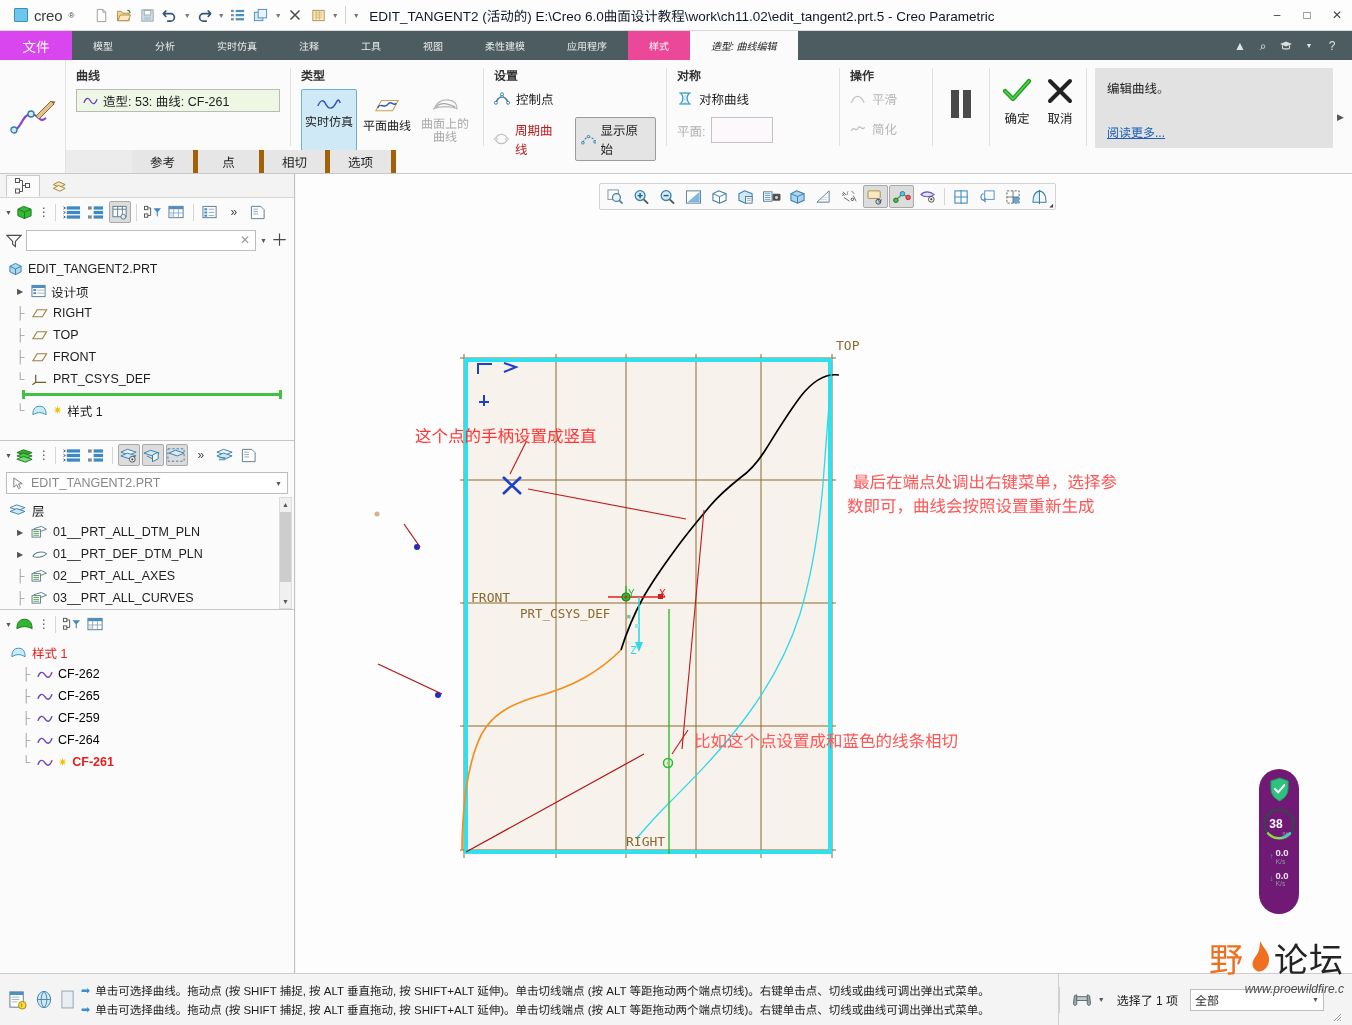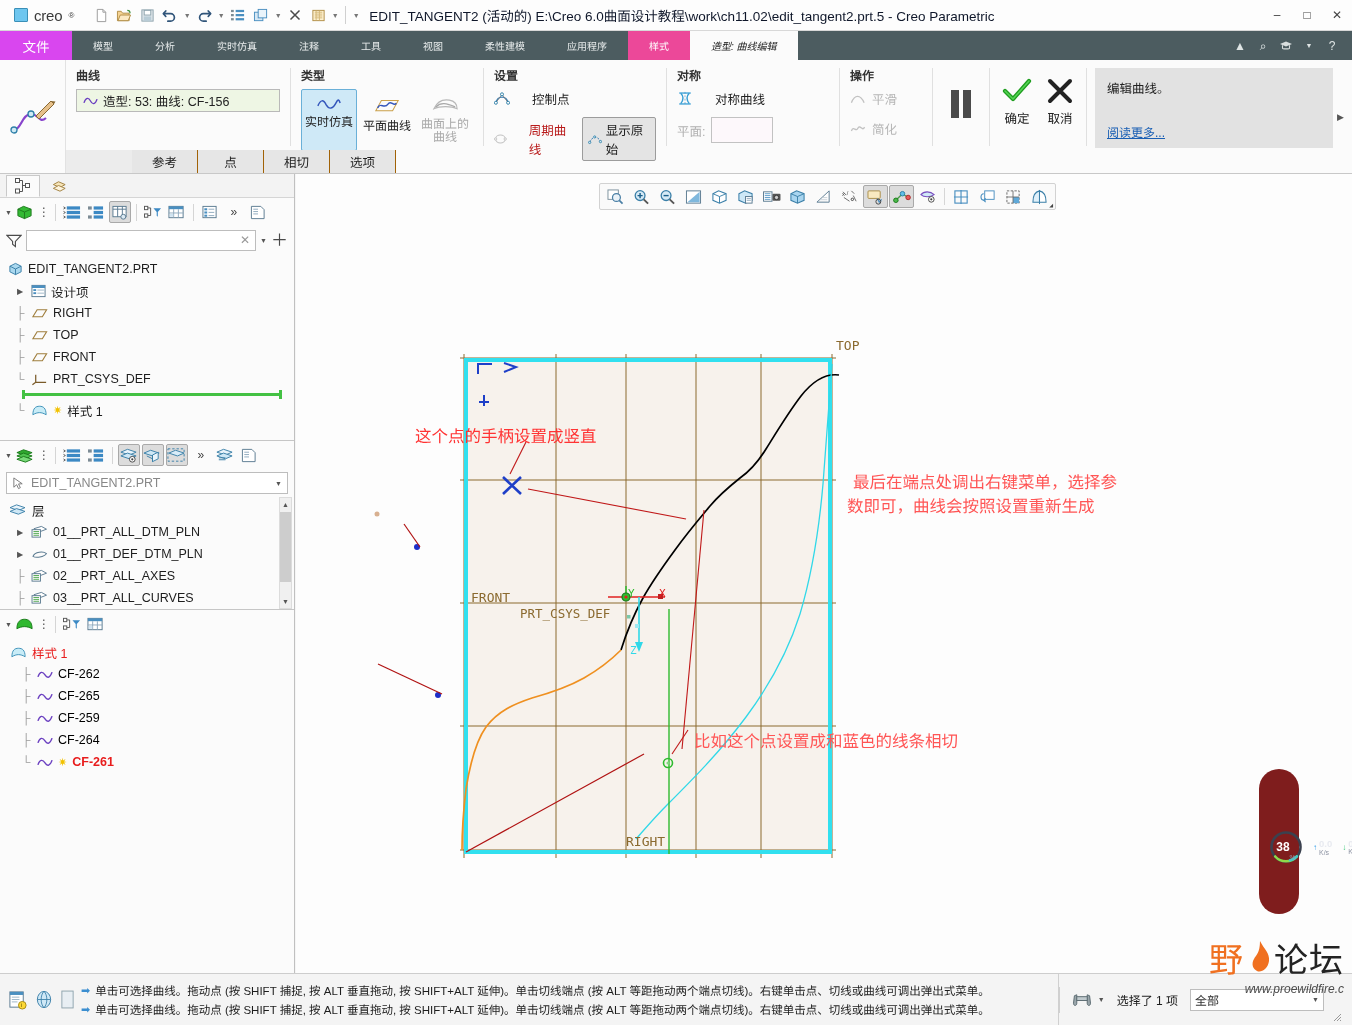--- a/index.html
+++ b/index.html
@@ -89,21 +89,21 @@
   .type-btns { display:flex; gap:2px; }
   .type-btn {
     width:56px; height:62px; display:flex; flex-direction:column; align-items:center;
     justify-content:flex-start; padding-top:7px; gap:5px; font-size:12px; color:#222;
     border:1px solid transparent; cursor:pointer; border-radius:2px;
   }
   .type-btn .tb-label { text-align:center; line-height:1.15; }
   .type-btn.selected { background:#cfe9f7; border:1px solid #6ab0d8; }
   .type-btn.disabled { color:#aaa; cursor:default; }
 
-  .setting-row { display:flex; align-items:center; gap:22px; margin-bottom:9px; font-size:12.5px; color:#222; }
+  .setting-row { display:flex; align-items:center; gap:6px; margin-bottom:9px; font-size:12.5px; color:#222; }
   .setting-row.dim { color:#b91c1c; }
   .toggle-btn {
     display:flex; align-items:center; gap:4px; padding:2px 5px;
     border:1px solid #9c9c9c; background:#e4e4e4; border-radius:2px; cursor:pointer;
   }
   .plane-label { font-size:12.5px; color:#b0b0b0; }
   .plane-input {
     width:62px; height:26px; background:#fdf8fb; border:1px solid #c2c2c2;
   }
 
@@ -123,21 +123,21 @@
   .help-link { position:absolute; bottom:8px; left:12px; color:#1a5fb4; text-decoration:underline; cursor:pointer; font-size:12px;}
   .help-arrow { align-self:center; color:#555; font-size:9px; padding-left:4px; }
 
   
   .ribbon-subtabs {
     position:absolute; top:150px; left:66px; height:23px;
     display:flex; font-size:12.5px;
   }
   .subtab {
     width:66px; display:flex; align-items:center; justify-content:center;
-    background:#e6e6e6; border-right:1px solid #a16207; color:#222; cursor:pointer;
+    background:#e6e6e6; border-right:5px solid #a16207; color:#222; cursor:pointer;
   }
   .subtab:first-child { border-left:1px solid #d0d0d0; }
   .subtab-pad { width:66px; background:#ececec; }
 
   
   .leftpanel {
     position:absolute; top:174px; left:0; width:295px; bottom:52px;
     background:#fbfbfb; border-right:1px solid #c0c0c0;
   }
   .lp-tabs { height:24px; display:flex; align-items:flex-end; padding-left:6px; gap:2px;
@@ -224,22 +224,22 @@
   .watermark {
     position:absolute; right:8px; bottom:40px; width:190px; height:52px;
     pointer-events:none; z-index:40;
   }
   .wm-text { font-size:34px; color:#232323; font-family:"DejaVu Sans", sans-serif; letter-spacing:1px;}
   .wm-url { font-size:12px; color:#4a4a4a; font-style:italic; text-align:right; }
 
   
   .speedwidget {
     position:absolute; right:53px; top:769px; width:40px; height:145px;
-    background:#7f1d1d; border-radius:20px; z-index:45;
-    display:flex; flex-direction:row; align-items:center; padding-top:8px; gap:10px;
+    background:#701a75; border-radius:20px; z-index:45;
+    display:flex; flex-direction:column; align-items:center; padding-top:8px; gap:3px;
   }
   .sw-net { display:flex; align-items:center; gap:2px; }
   .sw-num { font-size:9.5px; color:#e8eaf0; font-weight:bold; line-height:1.0; }
   .sw-unit { font-size:7px; color:#8d93a3; line-height:1.0; }
   .sw-plus { font-size:8px; }
 
   svg { display:block; }
 </style>
 </head>
 <body>
@@ -368,21 +368,21 @@
         <path d="M42 5 L45 8 L46.5 5.5 Z" fill="#8a6a34"></path>
       </svg>
     </div>
 
     <div class="rgroup" style="width:224px">
       <div class="rgroup-title">曲线</div>
       <div class="curve-box">
         <svg width="15" height="10" viewBox="0 0 16 10">
             <path d="M1 7 C3 1, 6 1, 8 5 C10 9, 13 9, 15 3" fill="none" stroke="#6a3fc0" stroke-width="1.4"></path>
           </svg>
-        <span>造型: 53: 曲线: CF-156</span>
+        <span>造型: 53: 曲线: CF-261</span>
       </div>
     </div>
 
     <div class="rgroup-sep"></div>
 
     <div class="rgroup" style="width:192px">
       <div class="rgroup-title">类型</div>
       <div class="type-btns">
 
         <div class="type-btn selected">

